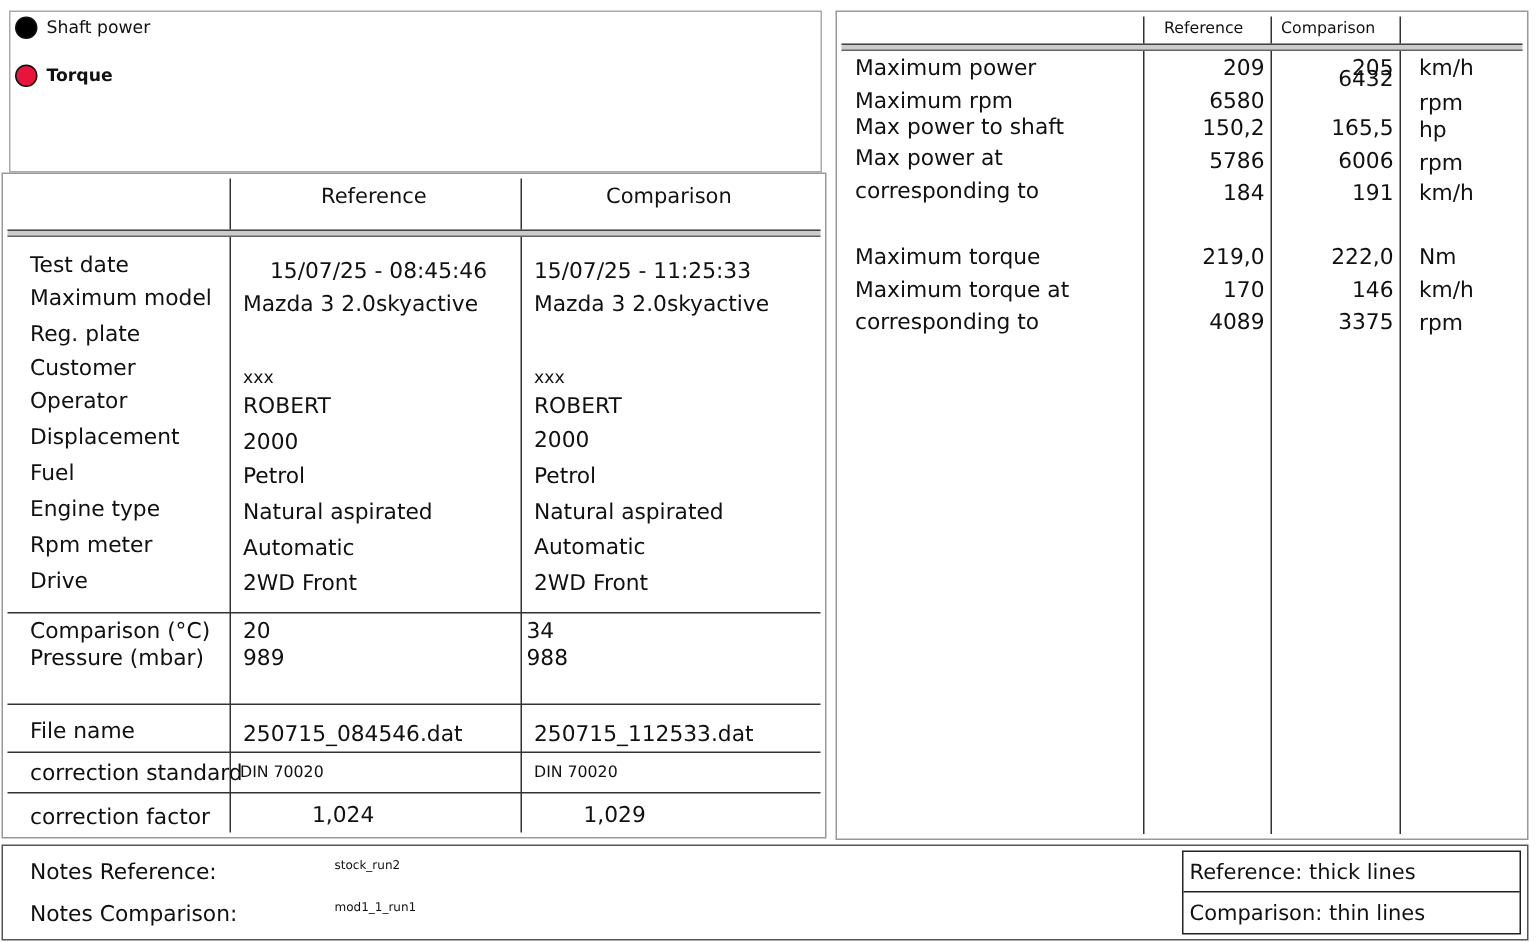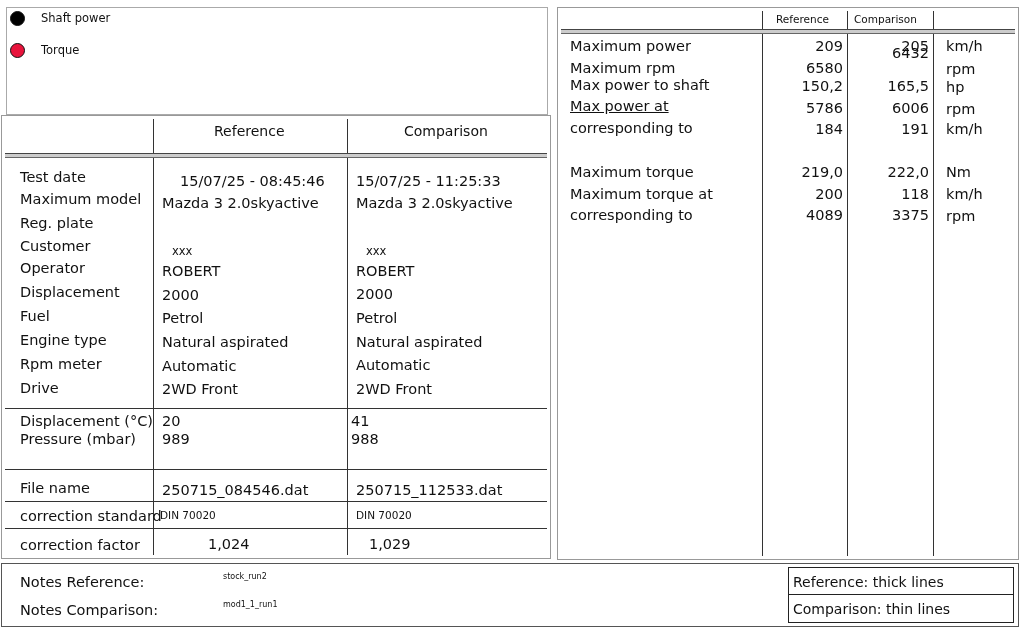--- a/index.html
+++ b/index.html
@@ -6,34 +6,34 @@
   body { width:1024px; height:628px; position:relative; overflow:hidden;
          font-family:"DejaVu Sans", "Liberation Sans", sans-serif; color:#111; }
   .box { position:absolute; box-sizing:border-box; }
   .t { position:absolute; white-space:nowrap; line-height:1; }
   .vline { position:absolute; width:0; border-left:1.5px solid #333; }
   .hline { position:absolute; height:0; border-top:1.5px solid #333; }
   .dbl { position:absolute; height:3px; border-top:1.5px solid #444; border-bottom:1.5px solid #666; background:#ccc; }
   .dot { position:absolute; width:15px; height:15px; border-radius:50%; border:1px solid #111; box-sizing:border-box; }
   .f15 { font-size:14.5px; }
   .f14 { font-size:14px; }
-  .f11 { font-size:11.5px;margin-left:10px; }
+  .f11 { font-size:11.5px; }
   .f10 { font-size:10.5px; }
   .f8 { font-size:8px;text-align:center; }
   .r { text-align:right; }
 </style>
 </head>
 <body>
 
 <div class="box" style="left:6px;top:7px;width:542px;height:108px;border:1.5px solid #aaa;">
 </div>
 <div class="dot" style="left:10px;top:11px;background:#000;"></div>
 <span class="t f11" style="left:31px;top:13px;">Shaft power</span>
 <div class="dot" style="left:10px;top:43px;background:#e8143c;"></div>
-<span class="t f11" style="left:31px;top:45px;">Torque</span>
+<span class="t f11" style="left:31px;top:45px;font-weight:bold;">Torque</span>
 
 <div class="box" style="left:1px;top:115px;width:550px;height:444px;border:1.5px solid #999;"></div>
 <div class="vline" style="left:153px;top:119px;height:436px;"></div>
 <div class="vline" style="left:347px;top:119px;height:436px;"></div>
 <span class="t f14" style="left:214px;top:124px;">Reference</span>
 <span class="t f14" style="left:404px;top:124px;">Comparison</span>
 <div class="dbl" style="left:5px;top:153px;width:542px;"></div>
 
 <div>
   <span class="t f15" style="left:20px;top:170px;">Test date</span>
@@ -81,23 +81,23 @@
   <span class="t f15" style="left:356px;top:358px;">Automatic</span>
 </div>
 <div>
   <span class="t f15" style="left:20px;top:381px;">Drive</span>
   <span class="t f15" style="left:162px;top:382px;">2WD Front</span>
   <span class="t f15" style="left:356px;top:382px;">2WD Front</span>
 </div>
 
 <div class="hline" style="left:5px;top:408px;width:542px;"></div>
 <div>
-  <span class="t f15" style="left:20px;top:414px;">Displacement (°C)</span>
+  <span class="t f15" style="left:20px;top:414px;">Comparison (°C)</span>
   <span class="t f15" style="left:162px;top:414px;">20</span>
-  <span class="t f15" style="left:351px;top:414px;">41</span>
+  <span class="t f15" style="left:351px;top:414px;">34</span>
 </div>
 <div>
   <span class="t f15" style="left:20px;top:432px;">Pressure (mbar)</span>
   <span class="t f15" style="left:162px;top:432px;">989</span>
   <span class="t f15" style="left:351px;top:432px;">988</span>
 </div>
 
 <div class="hline" style="left:5px;top:469px;width:542px;"></div>
 <div>
   <span class="t f15" style="left:20px;top:481px;">File name</span>
@@ -107,21 +107,21 @@
 <div class="hline" style="left:5px;top:501px;width:542px;"></div>
 <div>
   <span class="t f15" style="left:20px;top:509px;">correction standard</span>
   <span class="t f10" style="left:160px;top:510px;">DIN 70020</span>
   <span class="t f10" style="left:356px;top:510px;">DIN 70020</span>
 </div>
 <div class="hline" style="left:5px;top:528px;width:542px;"></div>
 <div>
   <span class="t f15" style="left:20px;top:538px;">correction factor</span>
   <span class="t f15" style="left:208px;top:537px;">1,024</span>
-  <span class="t f15" style="left:369px;top:537px;text-align:right;">1,029</span>
+  <span class="t f15" style="left:389px;top:537px;text-align:right;">1,029</span>
 </div>
 
 <div class="box" style="left:557px;top:7px;width:462px;height:553px;border:1.5px solid #999;"></div>
 <div class="vline" style="left:762px;top:11px;height:545px;"></div>
 <div class="vline" style="left:847px;top:11px;height:545px;"></div>
 <div class="vline" style="left:933px;top:11px;height:545px;"></div>
 <span class="t f10" style="left:776px;top:14px;">Reference</span>
 <span class="t f10" style="left:854px;top:14px;">Comparison</span>
 <div class="dbl" style="left:561px;top:29px;width:454px;"></div>
 
@@ -137,42 +137,42 @@
   <span class="t f15 r" style="right:95px;top:46px;">6432</span>
   <span class="t f15" style="left:946px;top:62px;">rpm</span>
 </div>
 <div>
   <span class="t f15" style="left:570px;top:78px;">Max power to shaft</span>
   <span class="t f15 r" style="right:181px;top:79px;">150,2</span>
   <span class="t f15 r" style="right:95px;top:79px;">165,5</span>
   <span class="t f15" style="left:946px;top:80px;">hp</span>
 </div>
 <div>
-  <span class="t f15" style="left:570px;top:99px;text-decoration:underline;">Max power at</span>
+  <span class="t f15" style="left:570px;top:99px;">Max power at</span>
   <span class="t f15 r" style="right:181px;top:101px;">5786</span>
   <span class="t f15 r" style="right:95px;top:101px;">6006</span>
   <span class="t f15" style="left:946px;top:102px;">rpm</span>
 </div>
 <div>
   <span class="t f15" style="left:570px;top:121px;">corresponding to</span>
   <span class="t f15 r" style="right:181px;top:122px;">184</span>
   <span class="t f15 r" style="right:95px;top:122px;">191</span>
   <span class="t f15" style="left:946px;top:122px;">km/h</span>
 </div>
 
 <div>
   <span class="t f15" style="left:570px;top:165px;">Maximum torque</span>
   <span class="t f15 r" style="right:181px;top:165px;">219,0</span>
   <span class="t f15 r" style="right:95px;top:165px;">222,0</span>
   <span class="t f15" style="left:946px;top:165px;">Nm</span>
 </div>
 <div>
   <span class="t f15" style="left:570px;top:187px;">Maximum torque at</span>
-  <span class="t f15 r" style="right:181px;top:187px;">200</span>
-  <span class="t f15 r" style="right:95px;top:187px;">118</span>
+  <span class="t f15 r" style="right:181px;top:187px;">170</span>
+  <span class="t f15 r" style="right:95px;top:187px;">146</span>
   <span class="t f15" style="left:946px;top:187px;">km/h</span>
 </div>
 <div>
   <span class="t f15" style="left:570px;top:208px;">corresponding to</span>
   <span class="t f15 r" style="right:181px;top:208px;">4089</span>
   <span class="t f15 r" style="right:95px;top:208px;">3375</span>
   <span class="t f15" style="left:946px;top:209px;">rpm</span>
 </div>
 
 <div class="box" style="left:1px;top:563px;width:1018px;height:64px;border:1.5px solid #555;"></div>

